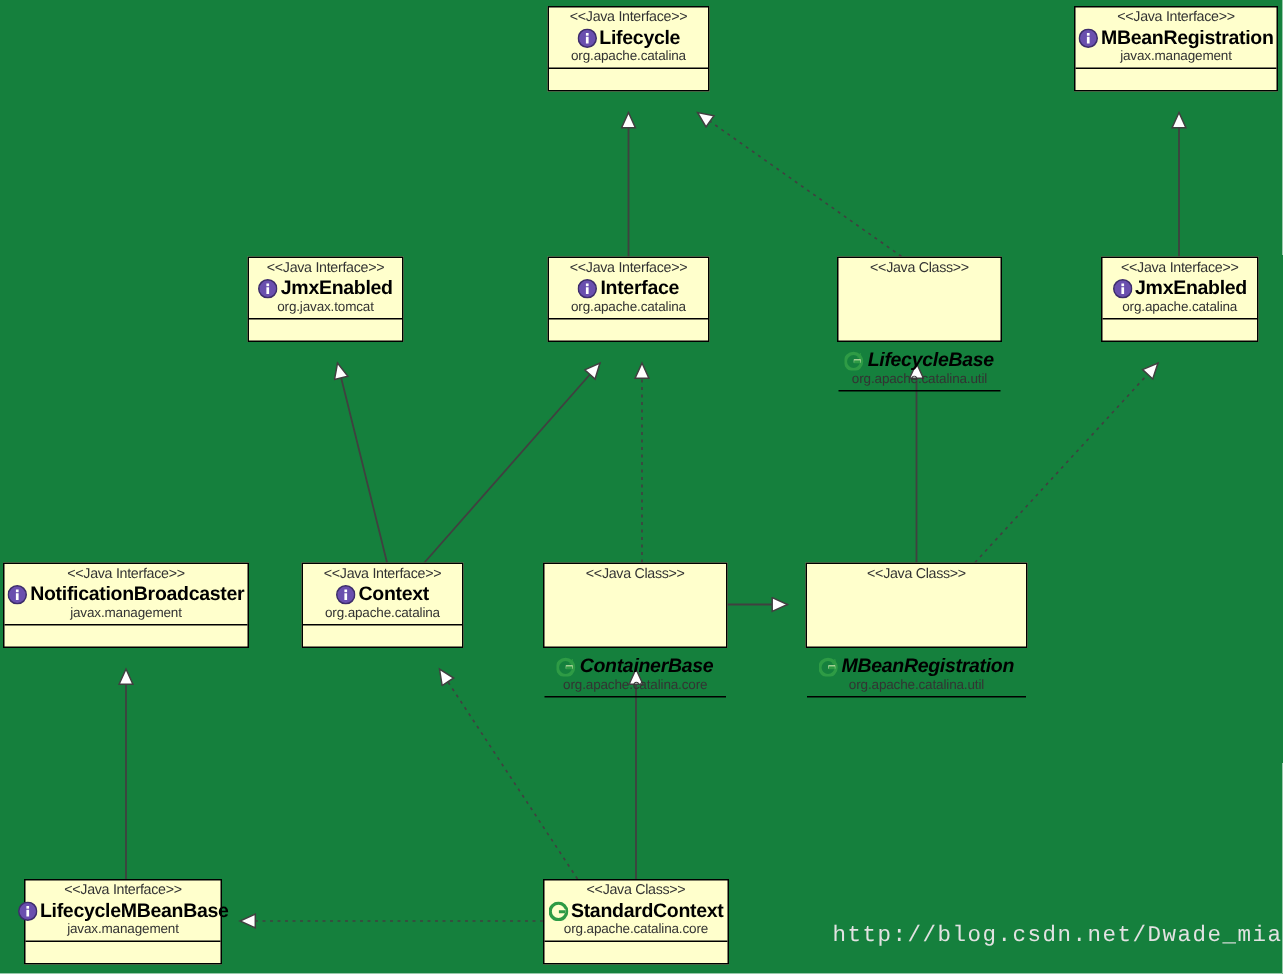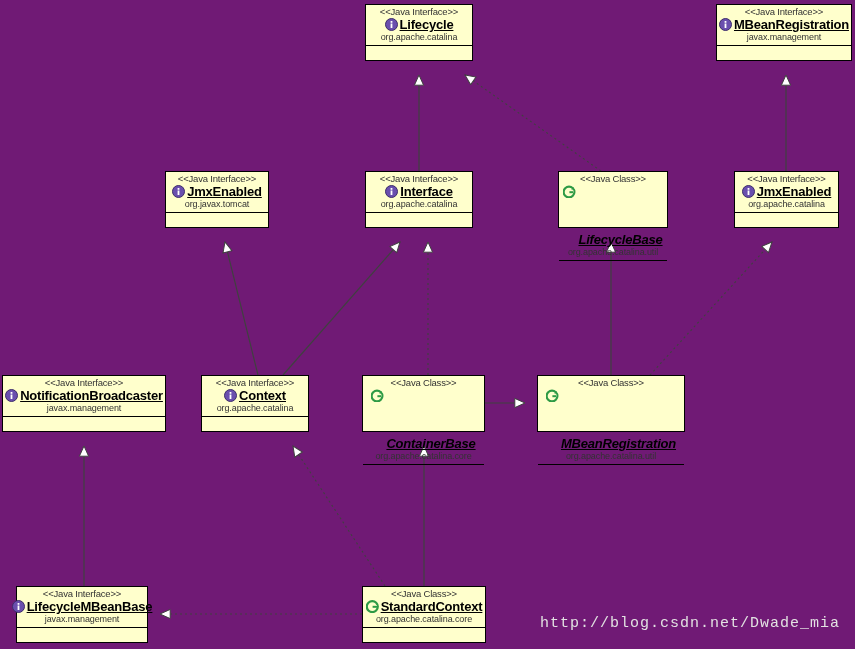--- a/index.html
+++ b/index.html
@@ -7,21 +7,21 @@
     padding: 0;
     background: #ffffff;
   }
   body {
     font-family: "Liberation Sans", sans-serif;
   }
   #diagram-canvas {
     position: relative;
     width: 855px;
     height: 649px;
-    background: #701a75;
+    background: #15803d;
     overflow: hidden;
   }
   #edge-layer {
     position: absolute;
     left: 0;
     top: 0;
     width: 855px;
     height: 649px;
     pointer-events: none;
   }
@@ -35,26 +35,25 @@
     line-height: 1.05;
   }
   .uml-node .stereotype {
     font-size: 9.5px;
     color: #333333;
     letter-spacing: -0.2px;
     white-space: nowrap;
   }
   .uml-node .name-row {
     display: flex;
-    align-items: flex-start;
+    align-items: flex-end;
     justify-content: center;
     gap: 2px;
     margin: 1px 0 1px 0;
     white-space: nowrap;
-    text-decoration: underline;
   }
   .uml-node .name-text {
     font-size: 13px;
     font-weight: bold;
     color: #000000;
     letter-spacing: -0.2px;
   }
   .uml-node.abstract .name-text {
     font-style: italic;
     margin-top: 48px;
@@ -78,20 +77,21 @@
     position: relative;
   }
   .ico svg { display: block; }
   .watermark {
     position: absolute;
     font-family: "Liberation Mono", monospace;
     font-size: 15px;
     color: #e2e2e2;
     letter-spacing: 1px;
     white-space: nowrap;
+    margin-left: 15px;
   }
 </style>
 </head>
 <body>
 
 <div id="diagram-canvas">
 
   <svg id="edge-layer" width="855" height="649" viewBox="0 0 855 649">
     <defs>
       <marker id="hollow-tri" markerWidth="13" markerHeight="13" refX="11" refY="5.2" orient="auto" markerUnits="userSpaceOnUse">

